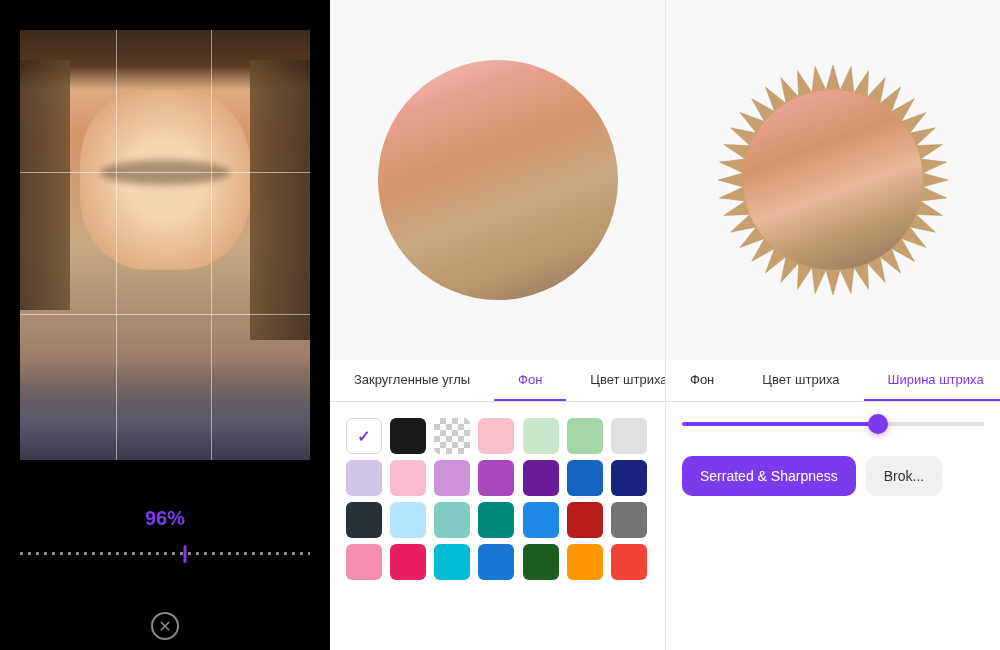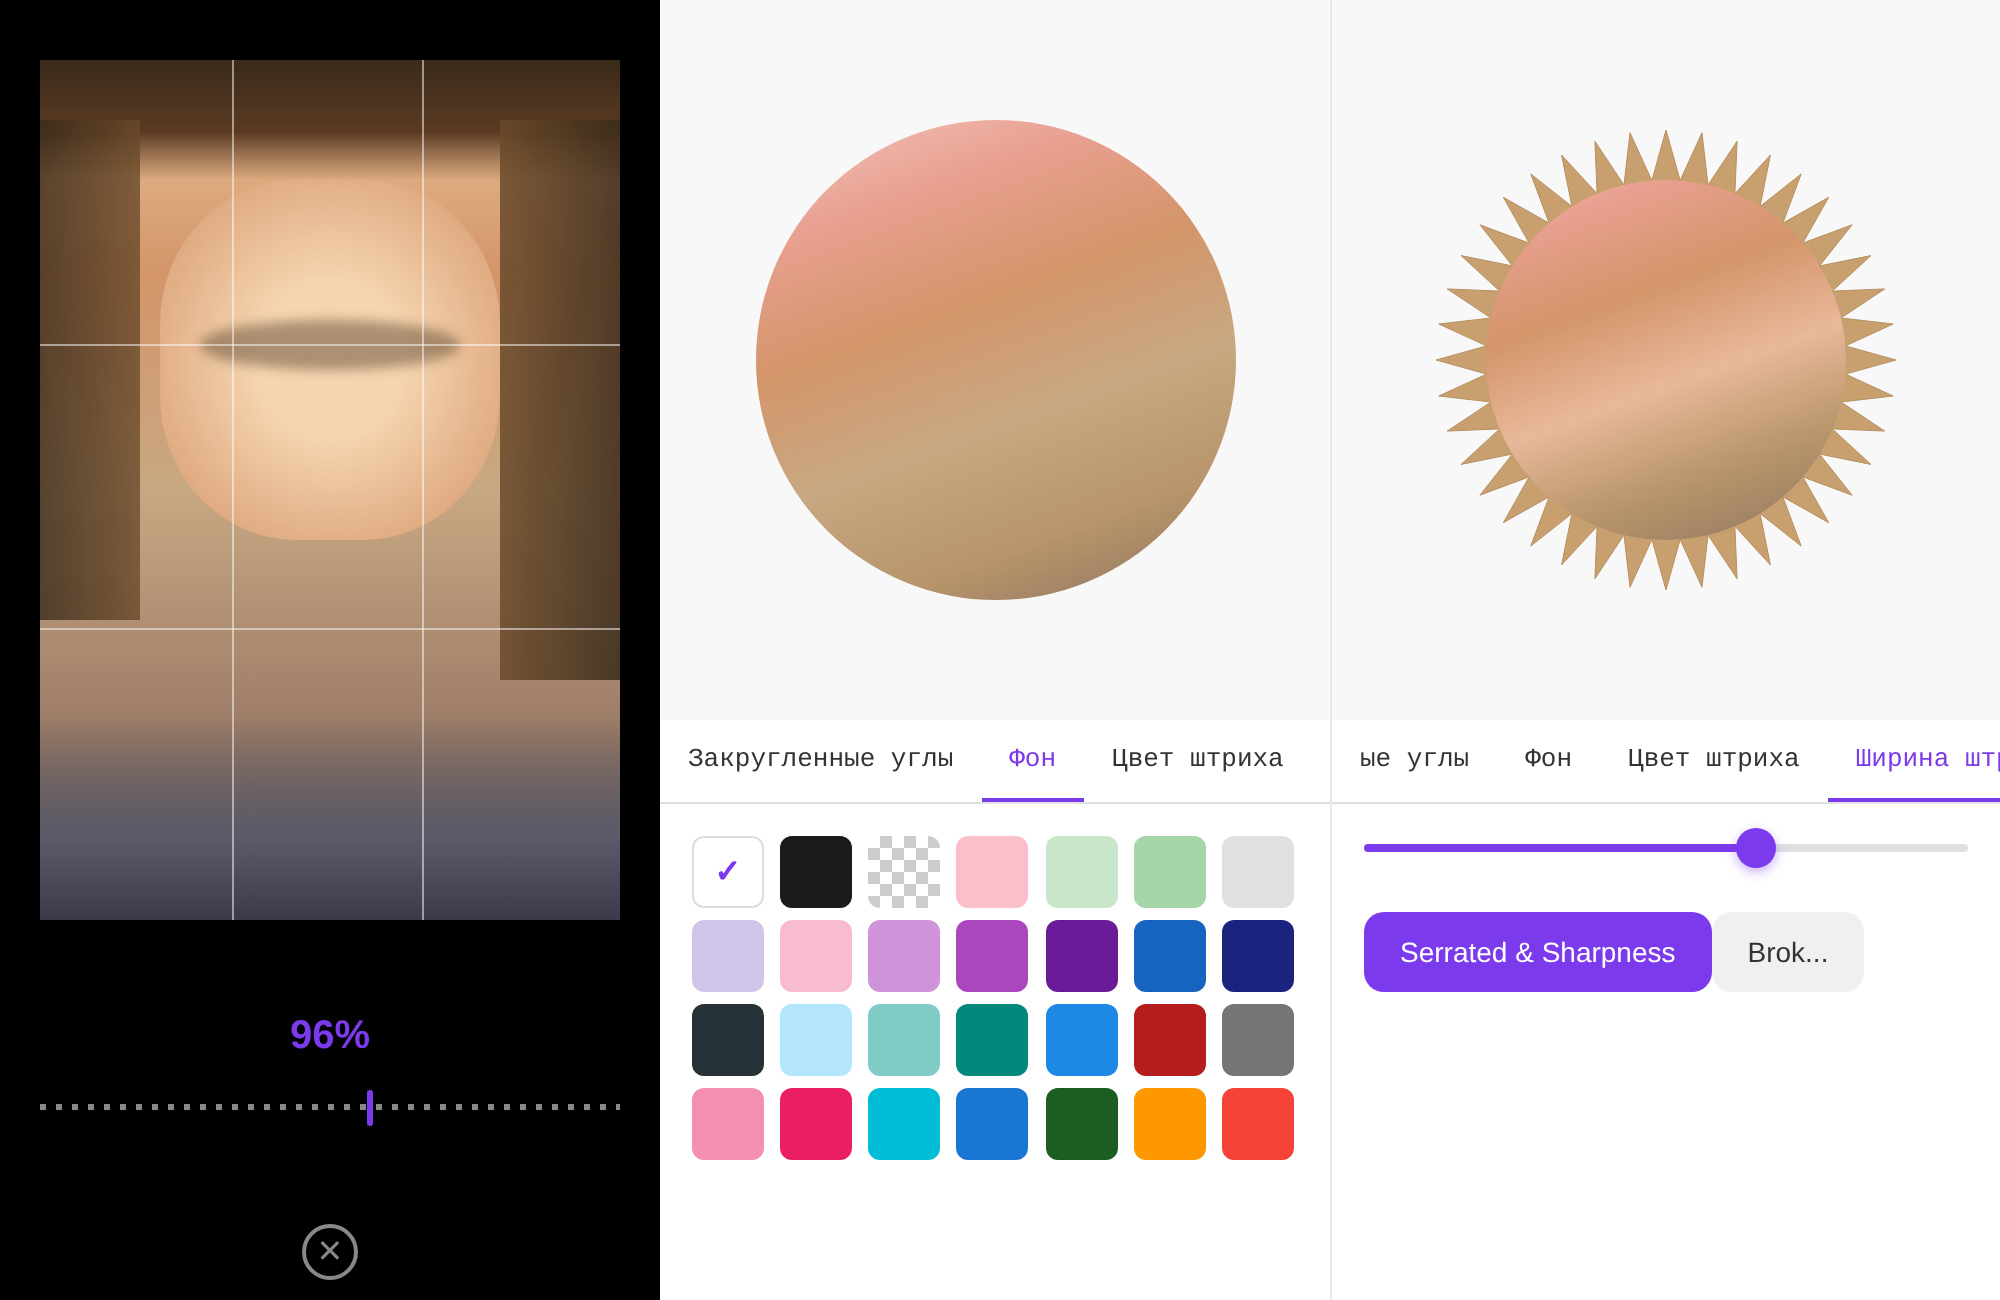--- a/index.html
+++ b/index.html
@@ -166,27 +166,26 @@
 
     .tabs-row {
       display: flex;
       border-bottom: 1px solid #e0e0e0;
       overflow-x: auto;
       white-space: nowrap;
       scrollbar-width: none;
     }
     .tabs-row::-webkit-scrollbar { display: none; }
     .tab-item {
-      padding: 12px 14px;
+      padding: 12px 24px;
       font-size: 13px;
       color: #333;
       cursor: pointer;
       border-bottom: 2px solid transparent;
       flex-shrink: 0;
-      font-family: Liberation Mono, monospace;
     }
     .tab-item.active {
       color: #7c3aed;
       border-bottom: 2px solid #7c3aed;
       font-weight: 500;
     }
 
     .middle-content {
       padding: 16px;
       flex: 1;
@@ -313,20 +312,21 @@
       transform: translate(-50%, -50%);
       width: 20px;
       height: 20px;
       background: #7c3aed;
       border-radius: 50%;
       box-shadow: 0 2px 6px rgba(124,58,237,0.4);
     }
 
     .shape-buttons-row {
       display: flex;
+      gap: 10px;
       align-items: center;
       flex-wrap: wrap;
     }
     .shape-btn {
       padding: 12px 18px;
       border-radius: 10px;
       border: none;
       font-size: 14px;
       font-weight: 500;
       cursor: pointer;
@@ -492,23 +492,20 @@
         <circle cx="120" cy="120" r="95" fill="none" stroke="none"></circle>
         <foreignObject x="25" y="25" width="190" height="190" clip-path="url(#innerCircle)">
           <div xmlns="http://www.w3.org/1999/xhtml" style="width:190px;height:190px;border-radius:50%;overflow:hidden;background:linear-gradient(160deg,#f5c5c0 0%,#e8a090 15%,#d4956a 35%,#e8b89a 55%,#b8956a 75%,#8a7060 100%);"></div>
         </foreignObject>
       </svg>
     </div>
   </div>
 
   <div class="right-tabs-row">
     <div class="tab-item">
-      <span>ые углы</span>
-    </div>
-    <div class="tab-item">
       <span>Фон</span>
     </div>
     <div class="tab-item">
       <span>Цвет штриха</span>
     </div>
     <div class="tab-item active">
       <span>Ширина штриха</span>
     </div>
   </div>
 

